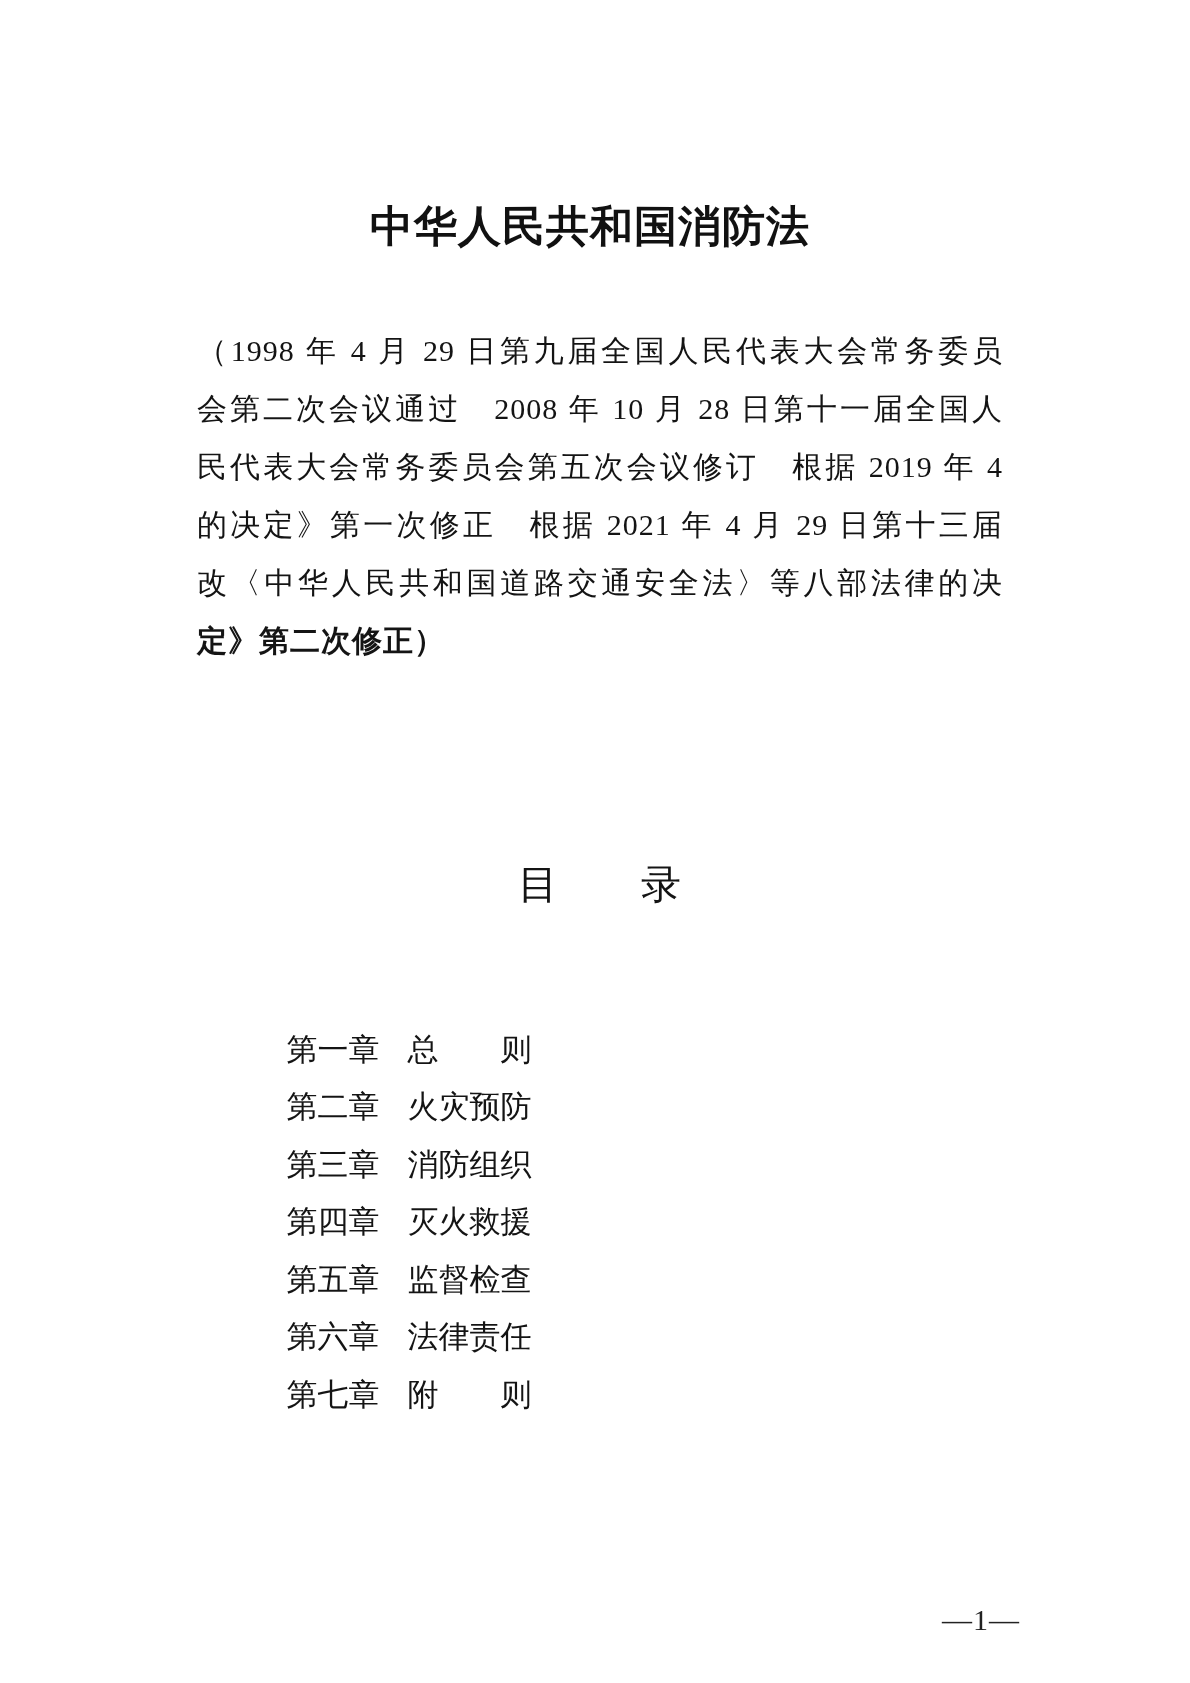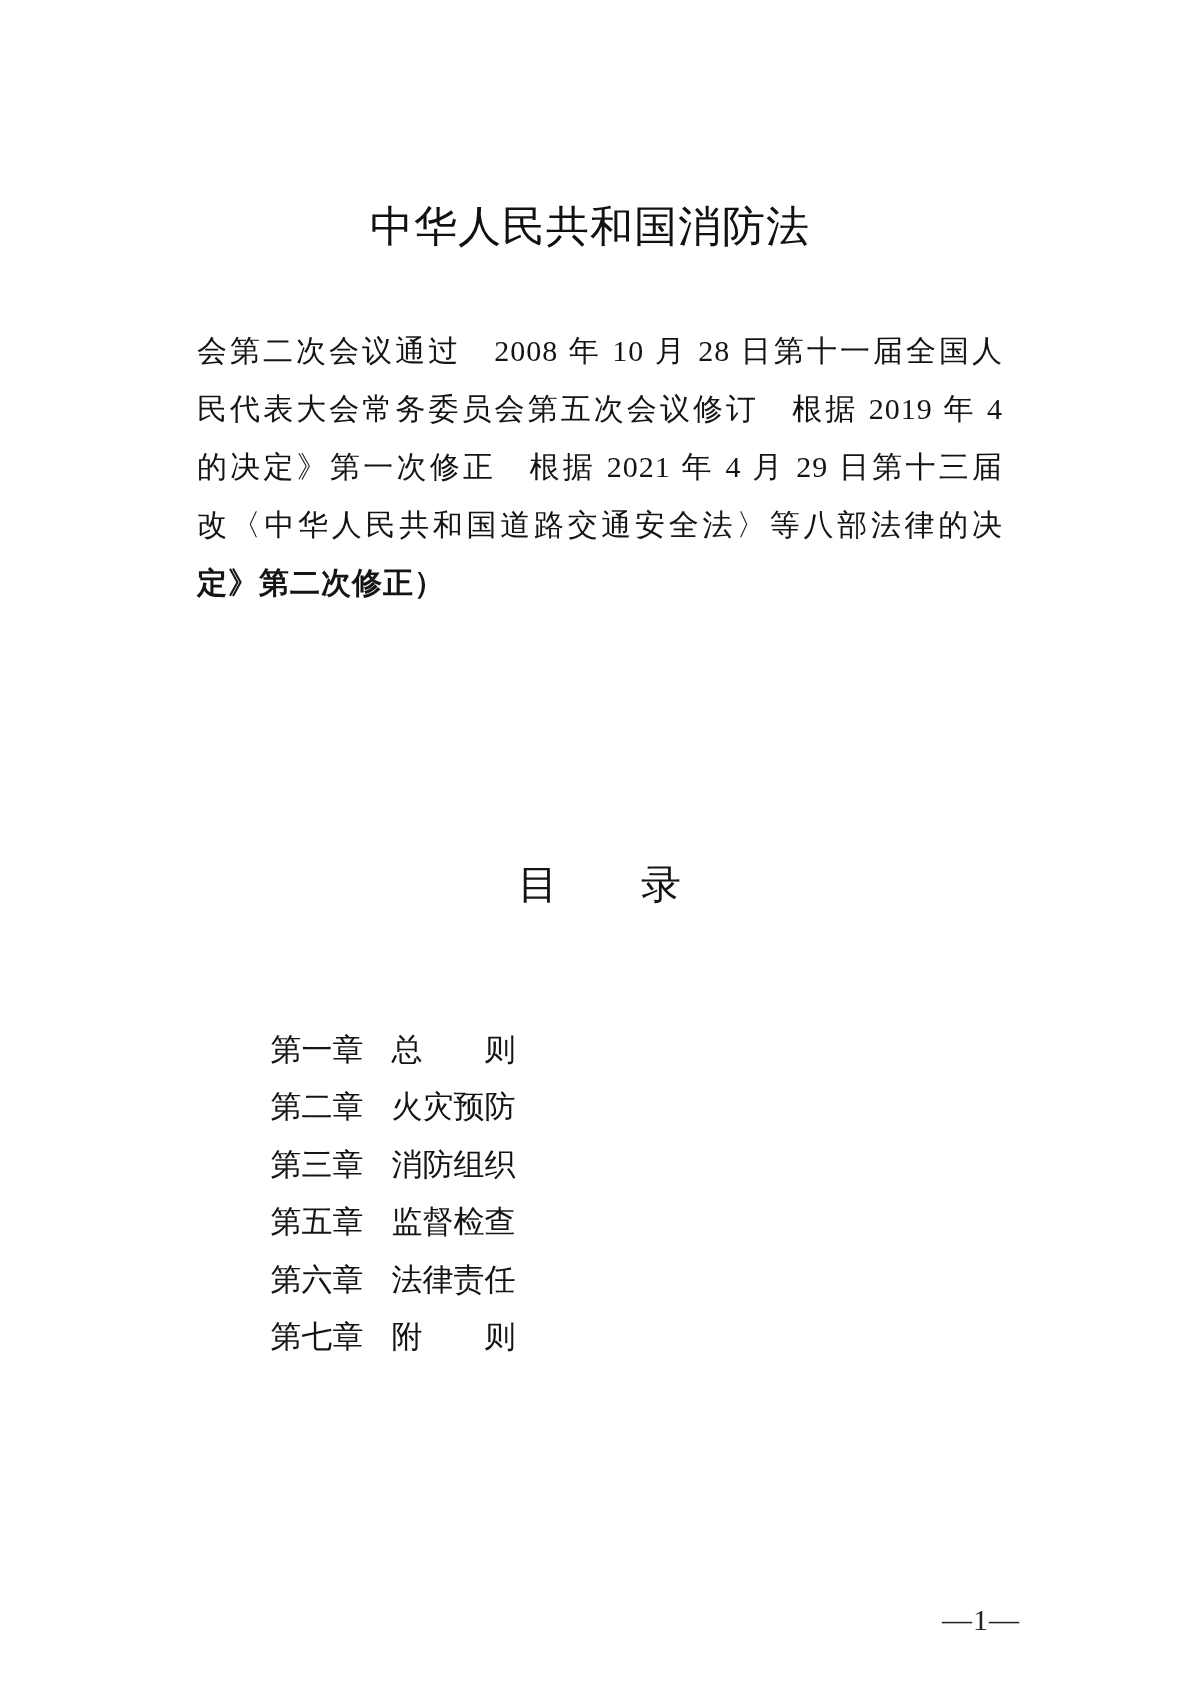--- a/index.html
+++ b/index.html
@@ -17,21 +17,21 @@
     overflow: hidden;
   }
   .doc-title {
     position: absolute;
     top: 200px;
     left: 187px;
     width: 806px;
     margin: 0;
     font-size: 43px;
     line-height: 54px;
-    font-weight: normal;
+    font-weight: bold;
     text-align: center;
     letter-spacing: 1px;
     color: #111111;
   }
   .preamble {
     position: absolute;
     top: 322px;
     left: 197px;
     width: 806px;
   }
@@ -54,21 +54,21 @@
     left: 197px;
     width: 806px;
     font-size: 40px;
     line-height: 57px;
     text-align: center;
     letter-spacing: 1px;
   }
   .toc {
     position: absolute;
     top: 963px;
-    left: 224px;
+    left: 240px;
     width: 780px;
   }
   .toc-row {
     font-size: 31px;
     line-height: 57.5px;
     height: 57.5px;
     white-space: pre;
   }
   .toc-ti {
     margin-left: 28px;
@@ -84,40 +84,44 @@
   }
 </style>
 </head>
 <body>
 
 <div class="page">
 
   <h1 class="doc-title">中华人民共和国消防法</h1>
 
   <div class="preamble">
+    <div class="preamble-line">（1998 年 4 月 29 日第九届全国人民代表大会常务委员</div>
     <div class="preamble-line">会第二次会议通过　2008 年 10 月 28 日第十一届全国人</div>
     <div class="preamble-line">民代表大会常务委员会第五次会议修订　根据 2019 年 4</div>
     <div class="preamble-line">的决定》第一次修正　根据 2021 年 4 月 29 日第十三届</div>
     <div class="preamble-line">改〈中华人民共和国道路交通安全法〉等八部法律的决</div>
     <div class="preamble-line last">定》第二次修正）</div>
   </div>
 
   <div class="toc-heading">目　　录</div>
 
   <div class="toc">
     <div class="toc-row">
       <span class="toc-ch">第一章</span><span class="toc-ti">总　　则</span>
     </div>
     <div class="toc-row">
       <span class="toc-ch">第二章</span><span class="toc-ti">火灾预防</span>
     </div>
     <div class="toc-row">
       <span class="toc-ch">第三章</span><span class="toc-ti">消防组织</span>
     </div>
     <div class="toc-row">
+      <span class="toc-ch">第四章</span><span class="toc-ti">灭火救援</span>
+    </div>
+    <div class="toc-row">
       <span class="toc-ch">第五章</span><span class="toc-ti">监督检查</span>
     </div>
     <div class="toc-row">
       <span class="toc-ch">第六章</span><span class="toc-ti">法律责任</span>
     </div>
     <div class="toc-row">
       <span class="toc-ch">第七章</span><span class="toc-ti">附　　则</span>
     </div>
   </div>
 

